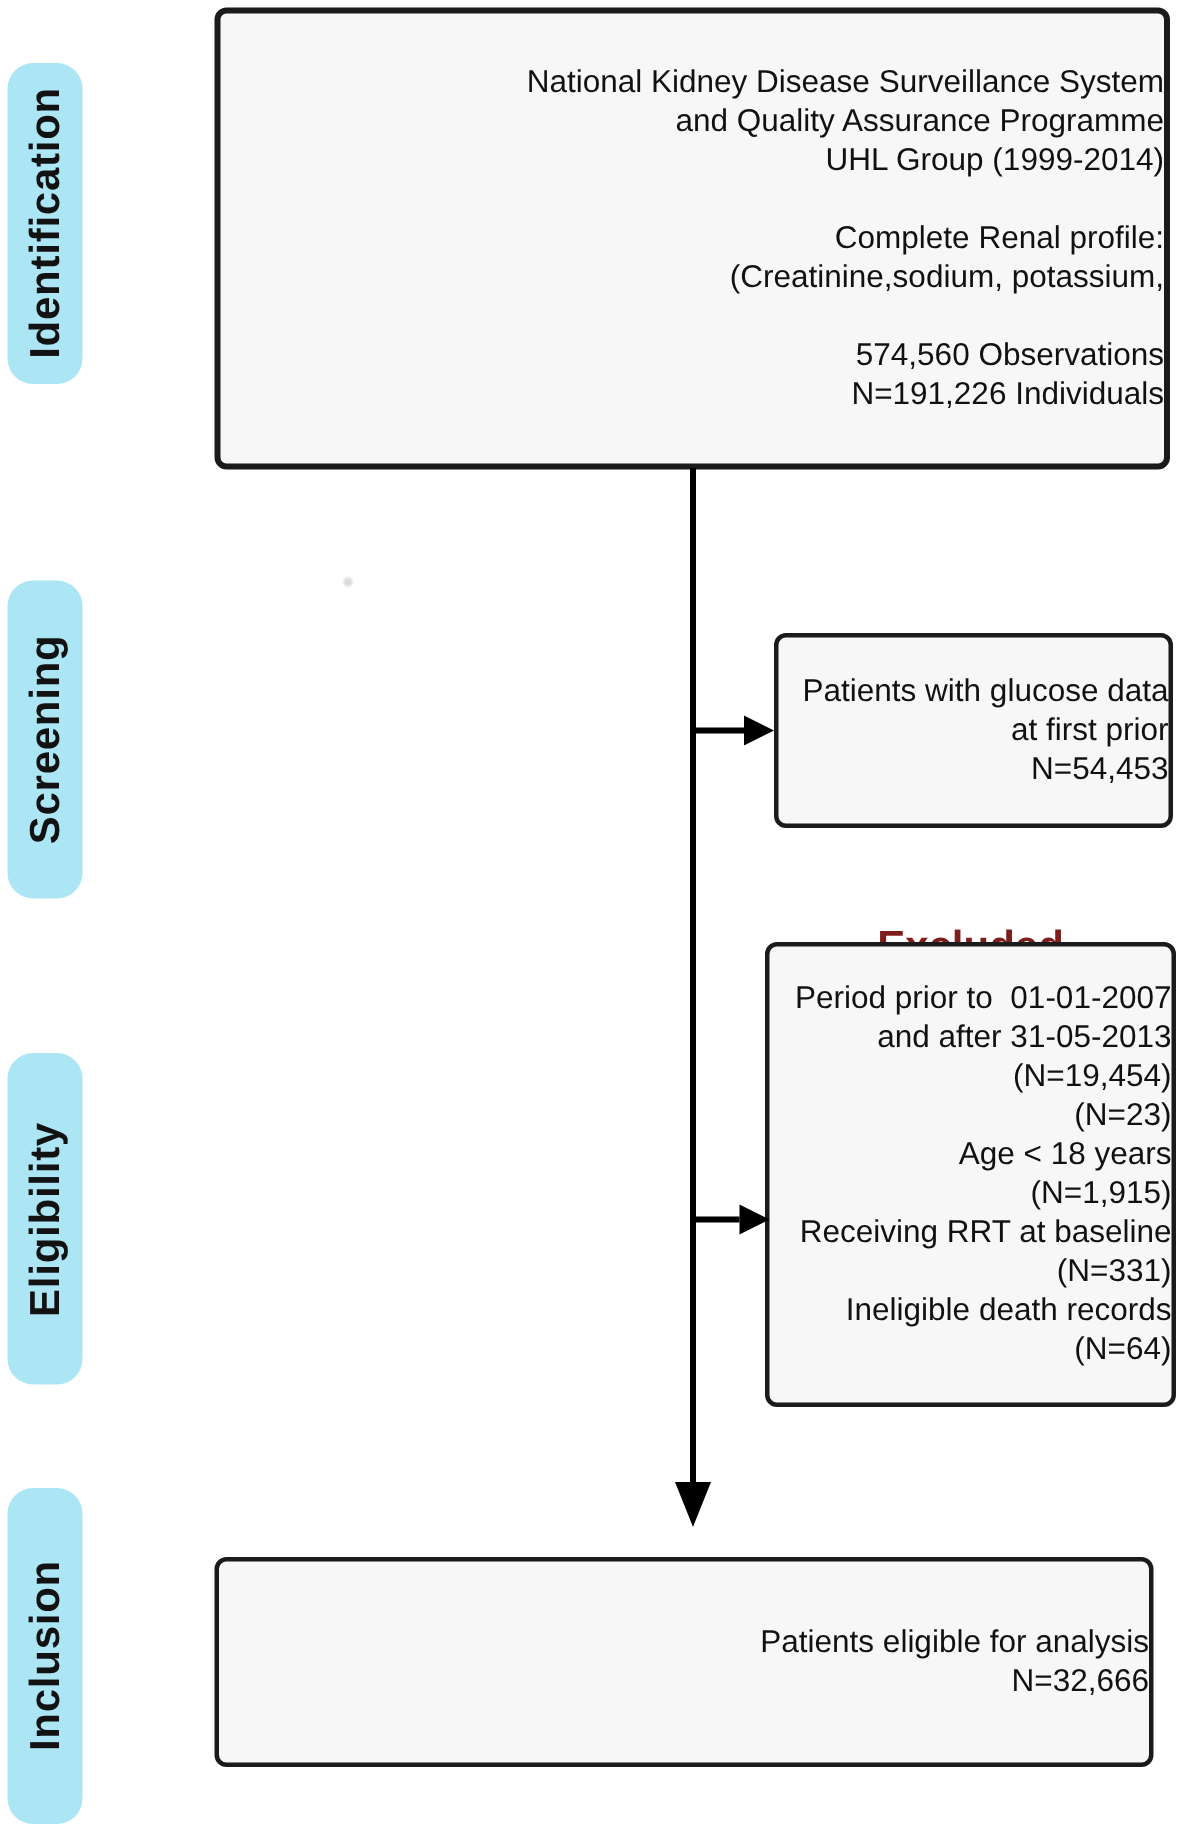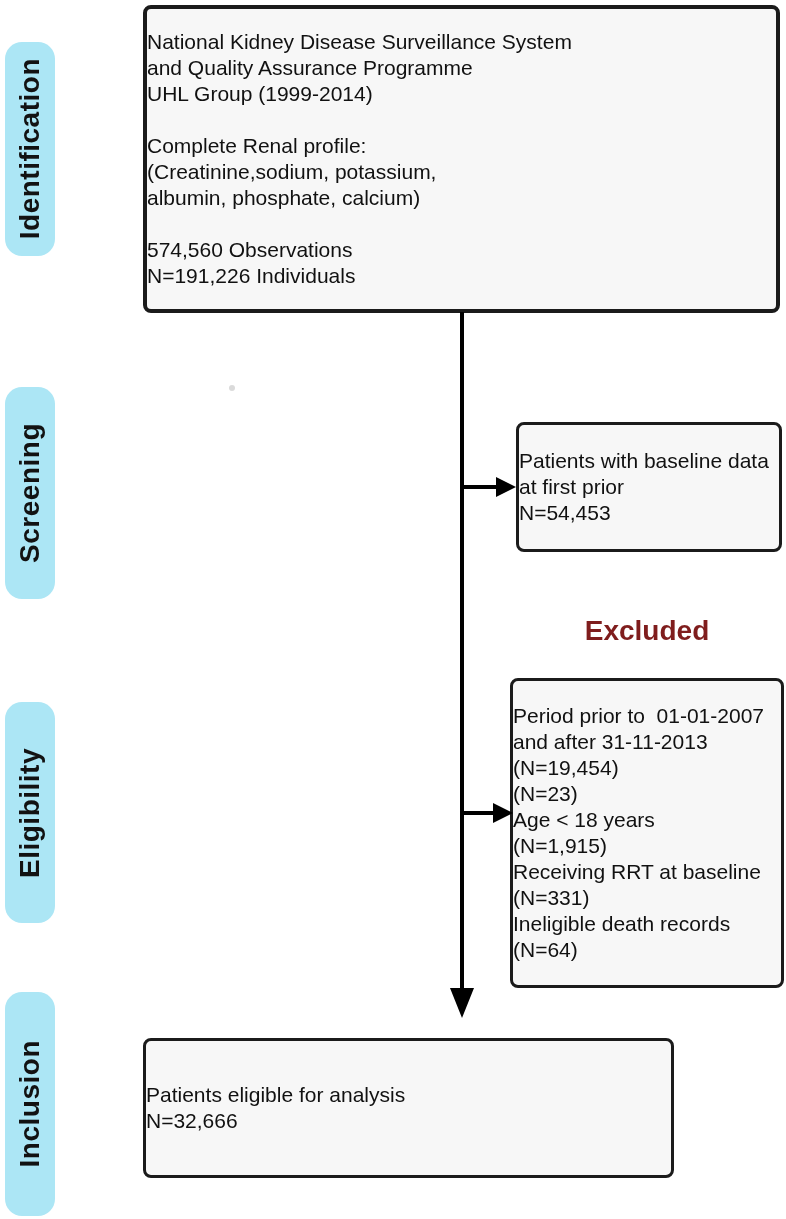--- a/index.html
+++ b/index.html
@@ -43,34 +43,34 @@
 
   
   .flowbox {
     position: absolute;
     box-sizing: border-box;
     background: #f7f7f7;
     border: 3px solid #1b1b1b;
     border-radius: 8px;
     display: flex;
     flex-direction: column;
-    align-items: flex-start;
+    align-items: flex-end;
     justify-content: center;
     text-align: center;
   }
   .flowbox .line {
     height: 26px;
     line-height: 26px;
     font-size: 21px;
     white-space: pre;
   }
   #box-source    { left: 143px; top: 5px;    width: 637px; height: 308px; border-width: 4px; }
   #box-screening { left: 516px; top: 422px;  width: 266px; height: 130px; }
-  #box-excluded  { left: 510px; top: 678px;  width: 274px; height: 310px; }
-  #box-inclusion { left: 143px; top: 1038px; width: 531px; height: 140px; }
+  #box-excluded  { left: 510px; top: 628px;  width: 274px; height: 310px; }
+  #box-inclusion { left: 143px; top: 1038px; width: 626px; height: 140px; }
 
   .section-title {
     position: absolute;
     left: 510px;
     top: 615px;
     width: 274px;
     text-align: center;
     font-size: 28px;
     font-weight: bold;
     color: #7f1d1d;
@@ -128,36 +128,35 @@
   <span class="stage-label">Inclusion</span>
 </div>
 
 <div class="flowbox" id="box-source">
     <div class="line">National Kidney Disease Surveillance System</div>
     <div class="line">and Quality Assurance Programme</div>
     <div class="line">UHL Group (1999-2014)</div>
     <div class="line"></div>
     <div class="line">Complete Renal profile:</div>
     <div class="line">(Creatinine,sodium, potassium,</div>
-    <div class="line">albumin, phosphate, calcium)</div>
     <div class="line"></div>
     <div class="line">574,560 Observations</div>
     <div class="line">N=191,226 Individuals</div>
   </div>
 
 <div class="flowbox" id="box-screening">
-    <div class="line">Patients with baseline data</div>
+    <div class="line">Patients with glucose data</div>
     <div class="line">at first prior</div>
     <div class="line">N=54,453</div>
   </div>
 
 <div class="section-title">Excluded</div>
 <div class="flowbox" id="box-excluded">
     <div class="line">Period prior to  01-01-2007</div>
-    <div class="line">and after 31-11-2013</div>
+    <div class="line">and after 31-05-2013</div>
     <div class="line">(N=19,454)</div>
     <div class="line">(N=23)</div>
     <div class="line">Age &lt; 18 years</div>
     <div class="line">(N=1,915)</div>
     <div class="line">Receiving RRT at baseline</div>
     <div class="line">(N=331)</div>
     <div class="line">Ineligible death records</div>
     <div class="line">(N=64)</div>
   </div>
 

